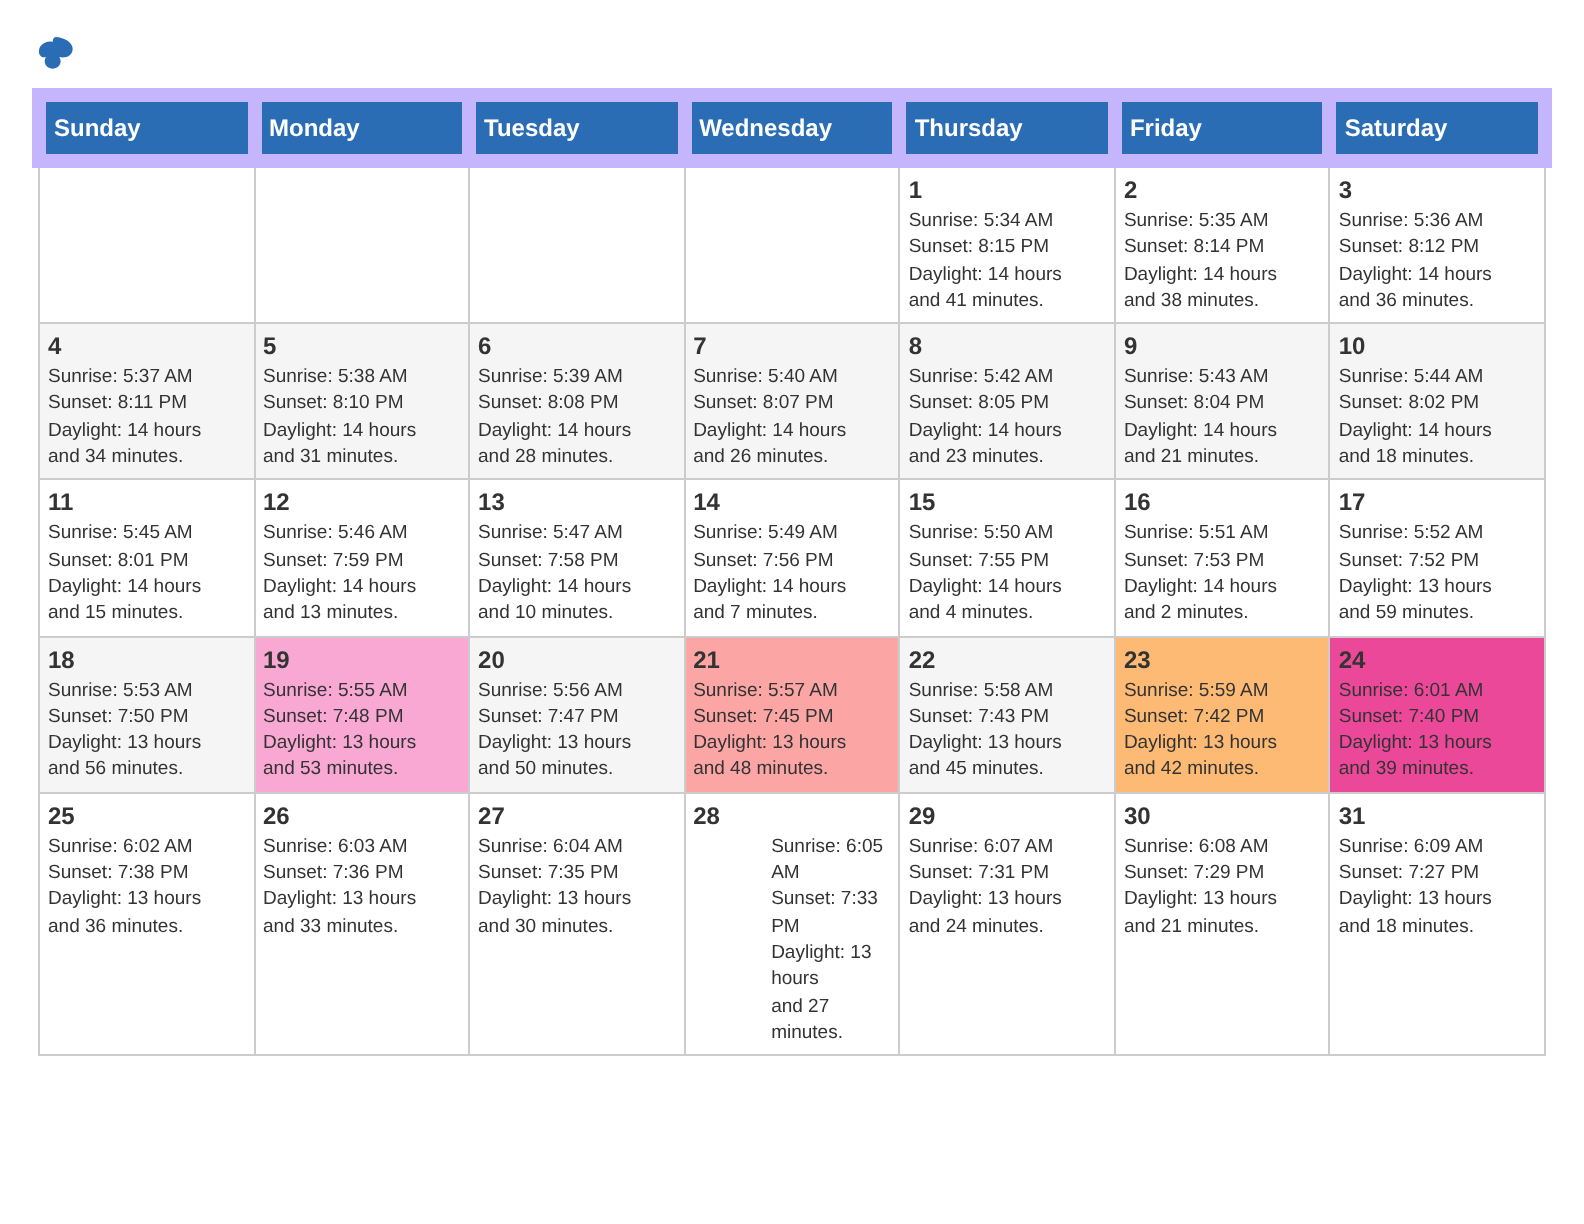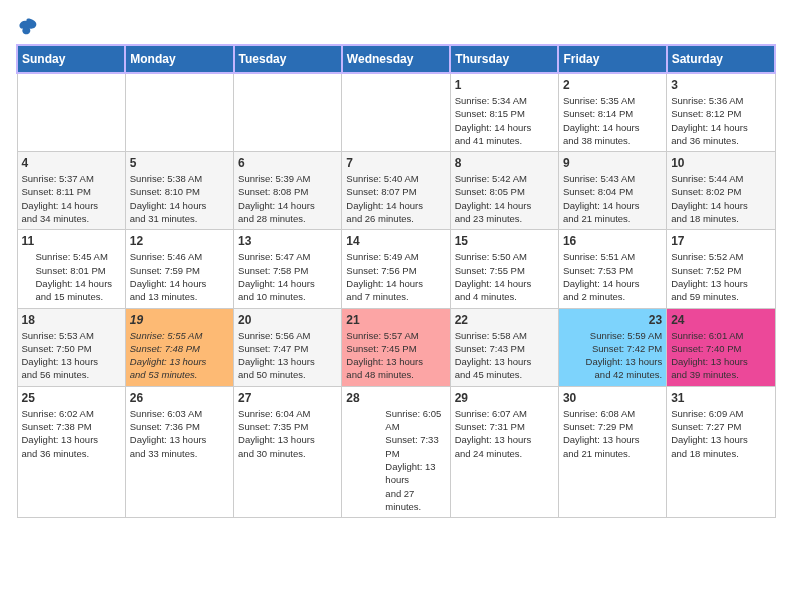--- a/index.html
+++ b/index.html
@@ -58,21 +58,21 @@
       border-collapse: collapse;
       font-size: 10px;
     }
     .calendar th {
       background-color: #2a6db5;
       color: #fff;
       padding: 6px 4px;
       text-align: left;
       font-size: 12px;
       font-weight: bold;
-      border: 2px solid #c4b5fd;
+      border: 7px solid #c4b5fd;
     }
     .calendar td {
       border: 1px solid #ccc;
       vertical-align: top;
       padding: 4px;
       width: 108px;
       min-height: 80px;
       background: #fff;
     }
     .calendar tr:nth-child(even) td {
@@ -199,21 +199,21 @@
           <div class="day-number">10</div>
           <div class="day-info" style="white-space: pre-line;">Sunrise: 5:44 AM
 Sunset: 8:02 PM
 Daylight: 14 hours
 and 18 minutes.</div>
         </td>
       </tr>
       <tr>
         <td>
           <div class="day-number">11</div>
-          <div class="day-info" style="white-space: pre-line; margin-left: 14px;">Sunrise: 5:45 AM
+          <div class="day-info" style="white-space: pre-line;">Sunrise: 5:45 AM
 Sunset: 8:01 PM
 Daylight: 14 hours
 and 15 minutes.</div>
         </td>
         <td>
           <div class="day-number">12</div>
           <div class="day-info" style="white-space: pre-line;">Sunrise: 5:46 AM
 Sunset: 7:59 PM
 Daylight: 14 hours
 and 13 minutes.</div>
@@ -255,21 +255,21 @@
         </td>
       </tr>
       <tr>
         <td style="background: rgb(245, 245, 245);">
           <div class="day-number">18</div>
           <div class="day-info" style="white-space: pre-line;">Sunrise: 5:53 AM
 Sunset: 7:50 PM
 Daylight: 13 hours
 and 56 minutes.</div>
         </td>
-        <td style="background: #fdba74; font-style: italic;">
+        <td style="background: #f9a8d4;">
           <div class="day-number">19</div>
           <div class="day-info" style="white-space: pre-line;">Sunrise: 5:55 AM
 Sunset: 7:48 PM
 Daylight: 13 hours
 and 53 minutes.</div>
         </td>
         <td style="background: rgb(245, 245, 245);">
           <div class="day-number">20</div>
           <div class="day-info" style="white-space: pre-line;">Sunrise: 5:56 AM
 Sunset: 7:47 PM
@@ -283,21 +283,21 @@
 Daylight: 13 hours
 and 48 minutes.</div>
         </td>
         <td style="background: rgb(245, 245, 245);">
           <div class="day-number">22</div>
           <div class="day-info" style="white-space: pre-line;">Sunrise: 5:58 AM
 Sunset: 7:43 PM
 Daylight: 13 hours
 and 45 minutes.</div>
         </td>
-        <td style="background: #7dd3fc; text-align: right;">
+        <td style="background: #fdba74;">
           <div class="day-number">23</div>
           <div class="day-info" style="white-space: pre-line;">Sunrise: 5:59 AM
 Sunset: 7:42 PM
 Daylight: 13 hours
 and 42 minutes.</div>
         </td>
         <td style="background: #ec4899;">
           <div class="day-number">24</div>
           <div class="day-info" style="white-space: pre-line;">Sunrise: 6:01 AM
 Sunset: 7:40 PM

